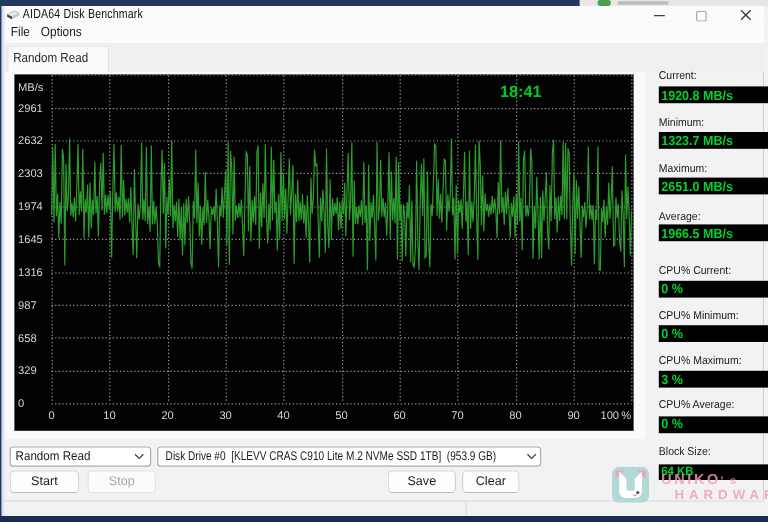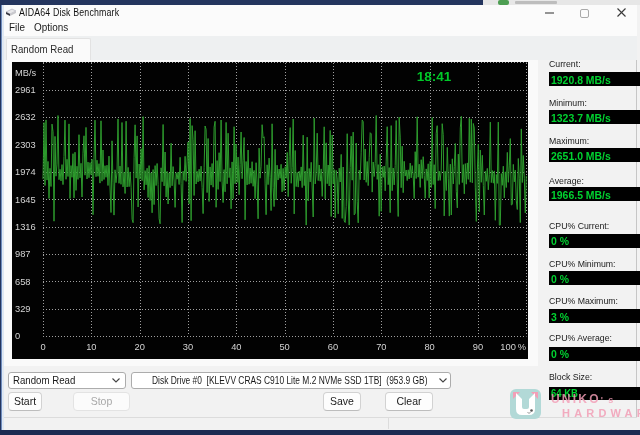--- a/index.html
+++ b/index.html
@@ -152,27 +152,27 @@
       <span>0 %</span>
     </div>
 <div class="plab" style="top:371.0px">Block Size:</div>
 <div class="pbox" style="top:386.6px;height:13px;">
       <span style="font-size:10px;top:1px;">64 KB</span>
     </div>
 <div class="dd" style="left:8px;width:118px;padding-left:4px;"><span class="txt" style="transform:scaleX(0.92);">Random Read</span></div>
 <svg class="abs" style="left:112px;top:378px" width="8" height="6">
       <polyline points="0.5,0.5 4,4 7.5,0.5" fill="none" stroke="#444" stroke-width="1.1"></polyline>
     </svg>
-<div class="dd" style="left:131px;width:320px;padding-left:20px;"><span class="txt">Disk Drive #0&nbsp; [KLEVV CRAS C910 Lite M.2 NVMe SSD 1TB]&nbsp; (953.9 GB)</span></div>
+<div class="dd" style="left:131px;width:320px;padding-left:6px;"><span class="txt">Disk Drive #0&nbsp; [KLEVV CRAS C910 Lite M.2 NVMe SSD 1TB]&nbsp; (953.9 GB)</span></div>
 <svg class="abs" style="left:439px;top:378px" width="8" height="6">
       <polyline points="0.5,0.5 4,4 7.5,0.5" fill="none" stroke="#444" stroke-width="1.1"></polyline>
     </svg>
-<div class="btn" style="left:8px;width:34px;">Start</div>
+<div class="btn" style="left:8px;width:58px;">Start</div>
 <div class="btn dis" style="left:73px;width:57px;">Stop</div>
-<div class="btn" style="left:323px;width:38px;">Save</div>
+<div class="btn" style="left:323px;width:57px;">Save</div>
 <div class="btn" style="left:385px;width:48px;">Clear</div>
 <div class="abs" id="status"></div>
 <div class="abs" id="sdiv"></div>
 <svg class="abs" style="left:510px;top:389px" width="31" height="30" viewBox="0 0 31 30">
  <rect x="0" y="0" width="31" height="30" rx="6" fill="#b2d9d7"></rect>
  <polygon points="3,3 10,3 3,10" fill="#f29fb7"></polygon>
  <polygon points="28,3 21,3 28,10" fill="#f29fb7"></polygon>
  <path d="M6,4 L12,10 L12,18 Q12,20 14,20 L17,20 Q19,20 19,18 L19,10 L25,4 L25,20 Q25,26 19,26 L12,26 Q6,26 6,20 Z" fill="#fff"></path>
  <circle cx="21.5" cy="21.5" r="1.3" fill="#555"></circle>
  <path d="M17.5,23 l1.5,1.5 l1.5,-1.5" stroke="#777" stroke-width="0.8" fill="none"></path>

